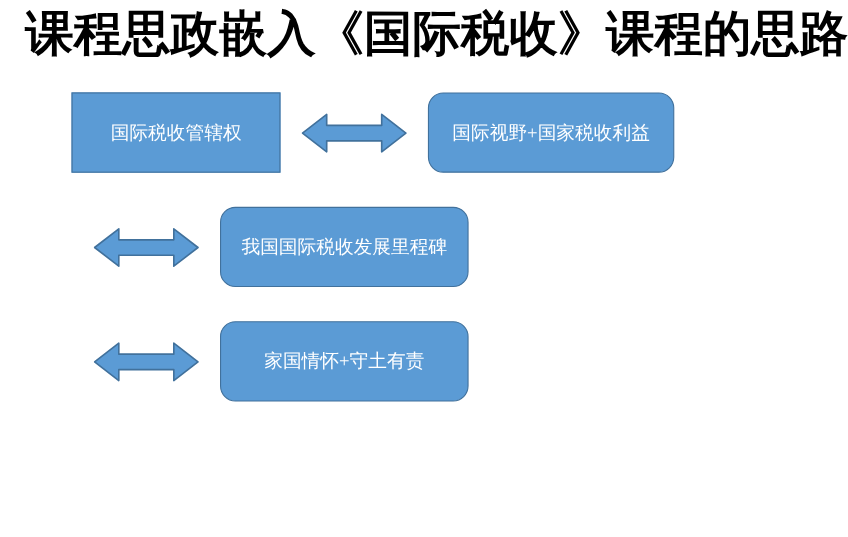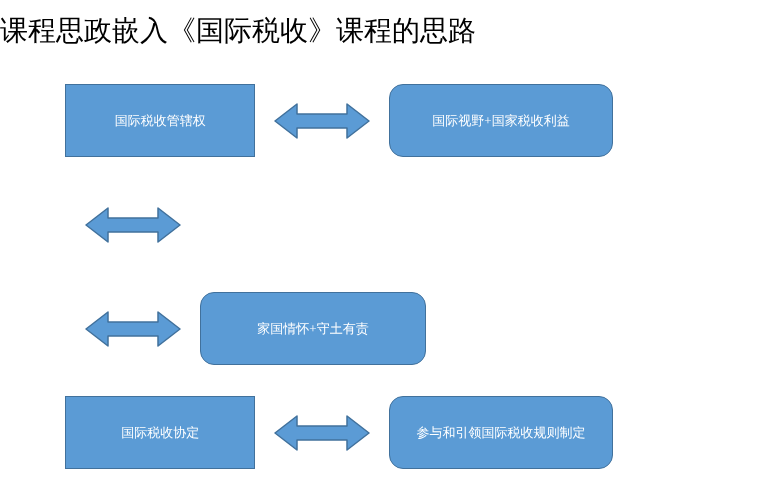--- a/index.html
+++ b/index.html
@@ -13,26 +13,27 @@
   body {
     width: 771px;
     height: 488px;
     overflow: hidden;
     font-family: "Liberation Serif", "DejaVu Serif", serif;
     position: relative;
   }
   .title {
     margin-top: 4px;
     height: 56px;
-    text-align: left;
-    font-size: 28px;
+    text-align: right;
+    font-size: 44px;
     line-height: 54px;
     color: var(--title-color);
     white-space: nowrap;
     letter-spacing: 0px;
+    font-weight: bold;
   }
   .diagram {
     margin-top: 24px;
     margin-left: 65px;
     width: 548px;
     display: flex;
     flex-direction: column;
     gap: 31px;
   }
   .row {
@@ -41,21 +42,21 @@
     height: 73px;
   }
   .box {
     display: flex;
     align-items: center;
     justify-content: center;
     text-align: center;
     background: var(--box-fill);
     border: 1.5px solid var(--box-border);
     color: var(--box-text);
-    font-size: 13px;
+    font-size: 17px;
     line-height: 22px;
   }
   .box-left {
     width: 192px;
     border-radius: 0;
     padding: 0 8px;
   }
   .box-right {
     width: 226px;
     border-radius: 14px;
@@ -95,40 +96,30 @@
       <span>国际视野+国家税收利益</span>
     </div>
   </div>
 
   <div class="row">
     <div class="arrow-cell">
       <svg width="96" height="40" viewBox="0 0 96 40">
         <polygon points="1,20 23,3 23,13 73,13 73,3 95,20 73,37 73,27 23,27 23,37"></polygon>
       </svg>
     </div>
+    <div class="box box-right">
+      <span>我国国际税收发展里程碑</span>
+    </div>
   </div>
 
   <div class="row">
     <div class="arrow-cell">
       <svg width="96" height="40" viewBox="0 0 96 40">
         <polygon points="1,20 23,3 23,13 73,13 73,3 95,20 73,37 73,27 23,27 23,37"></polygon>
       </svg>
     </div>
     <div class="box box-right">
       <span>家国情怀+守土有责</span>
     </div>
   </div>
 
-  <div class="row">
-    <div class="box box-left">
-      <span>国际税收协定</span>
-    </div>
-    <div class="arrow-cell">
-      <svg width="96" height="40" viewBox="0 0 96 40">
-        <polygon points="1,20 23,3 23,13 73,13 73,3 95,20 73,37 73,27 23,27 23,37"></polygon>
-      </svg>
-    </div>
-    <div class="box box-right">
-      <span>参与和引领国际税收规则制定</span>
-    </div>
-  </div>
 
 </div>
 
 </body></html>

